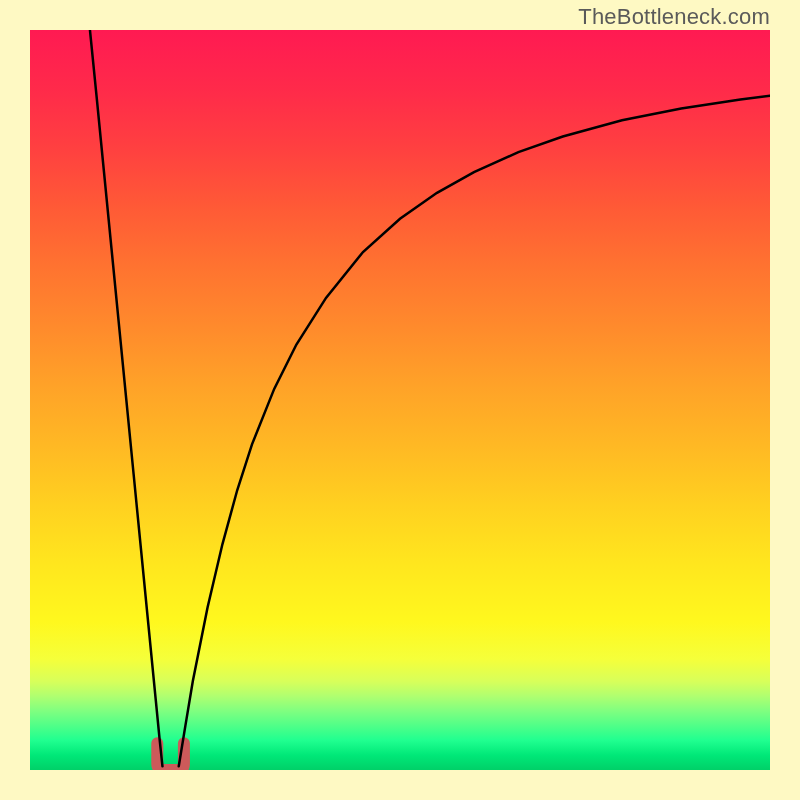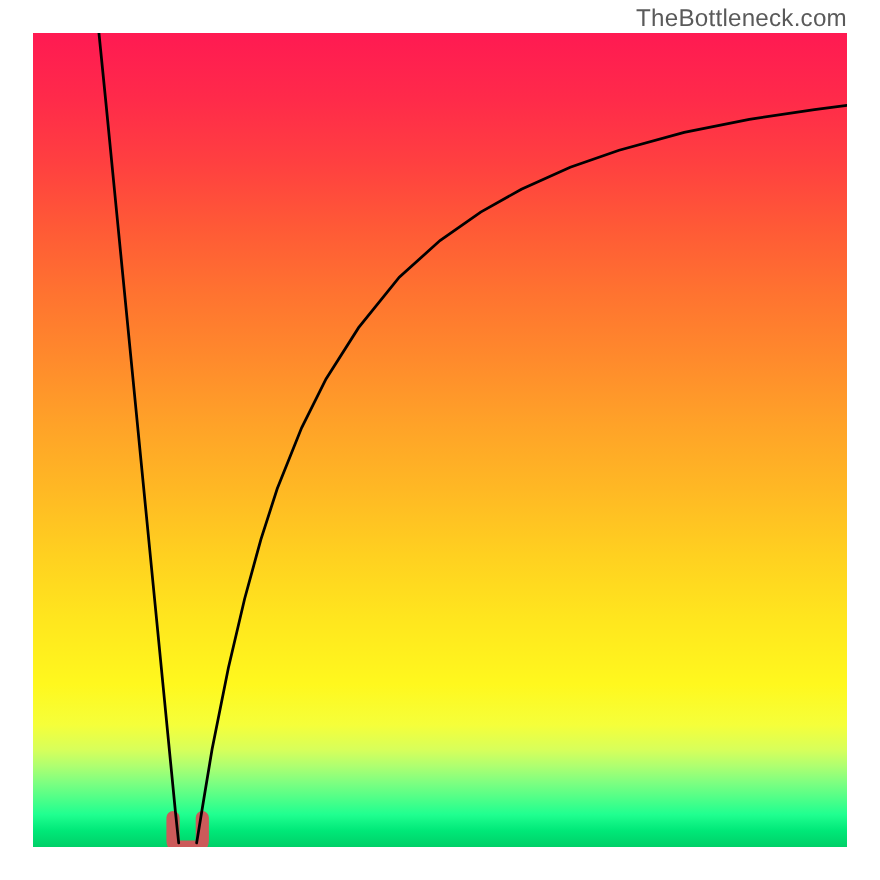--- a/index.html
+++ b/index.html
@@ -10,21 +10,21 @@
     overflow: hidden;
     background: #000;
     font-family: Arial, Helvetica, sans-serif;
   }
   .frame {
     position: absolute;
     top: 0;
     left: 0;
     width: 800px;
     height: 800px;
-    background: #ffffff;
+    background: #fef9c3;
   }
   .plot-area {
     position: absolute;
     top: 30px;
     left: 30px;
     width: 740px;
     height: 740px;
     overflow: hidden;
   }
   .gradient {

